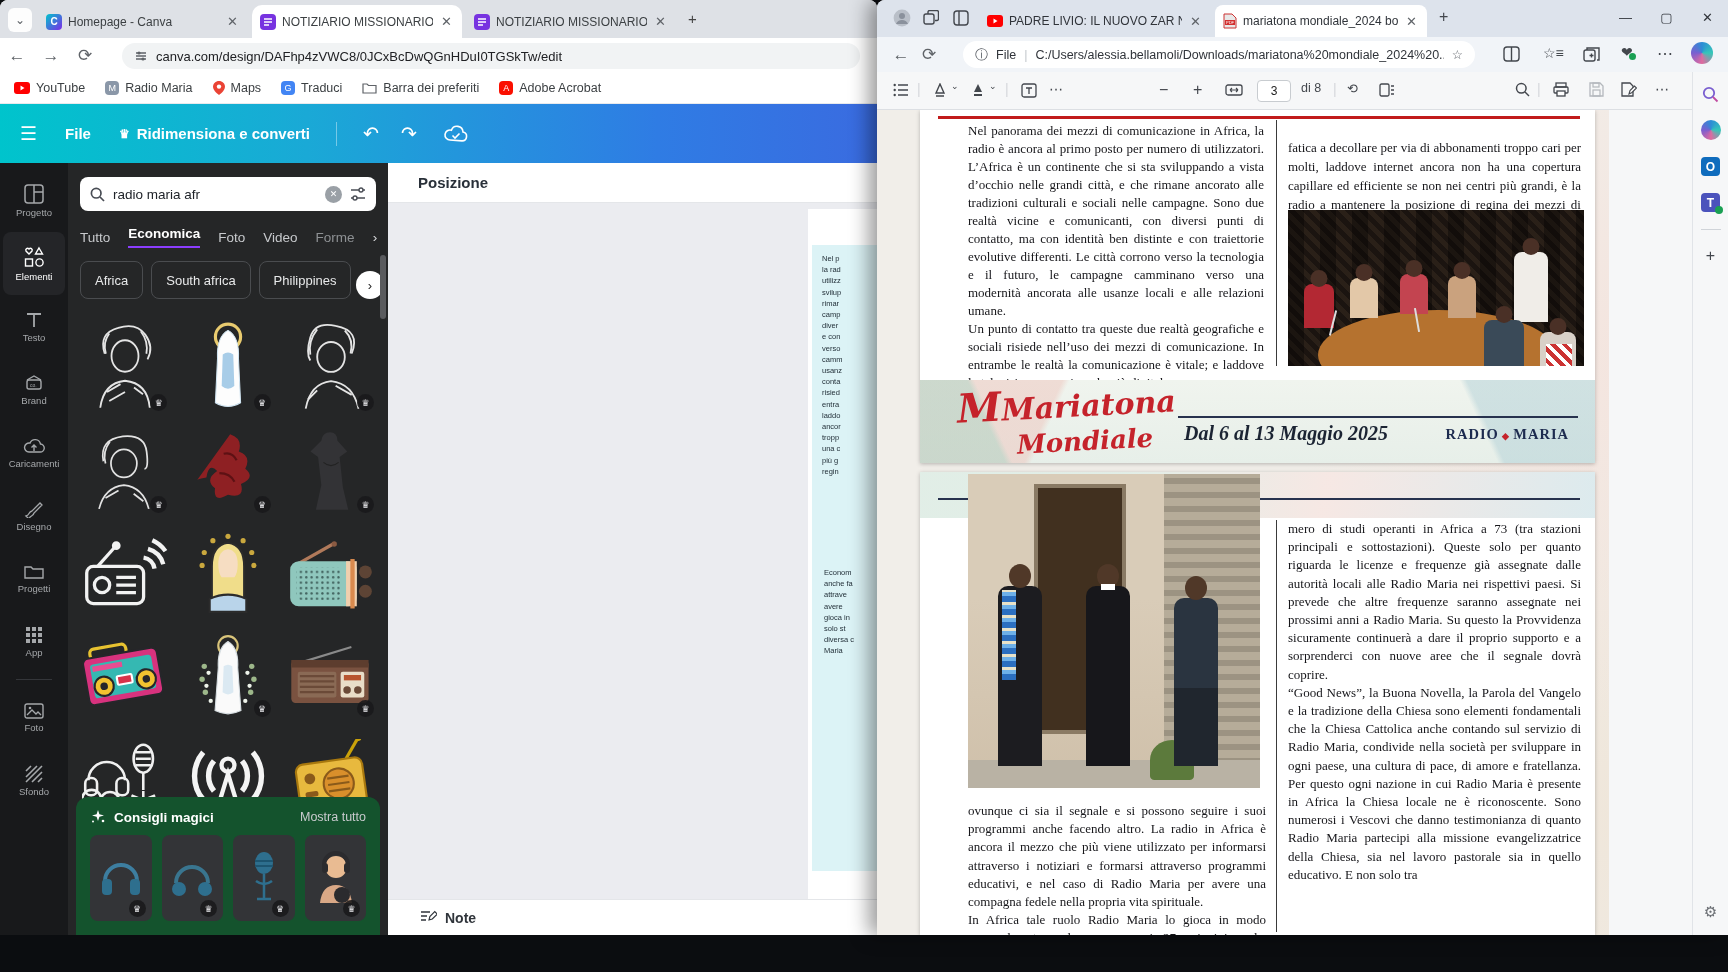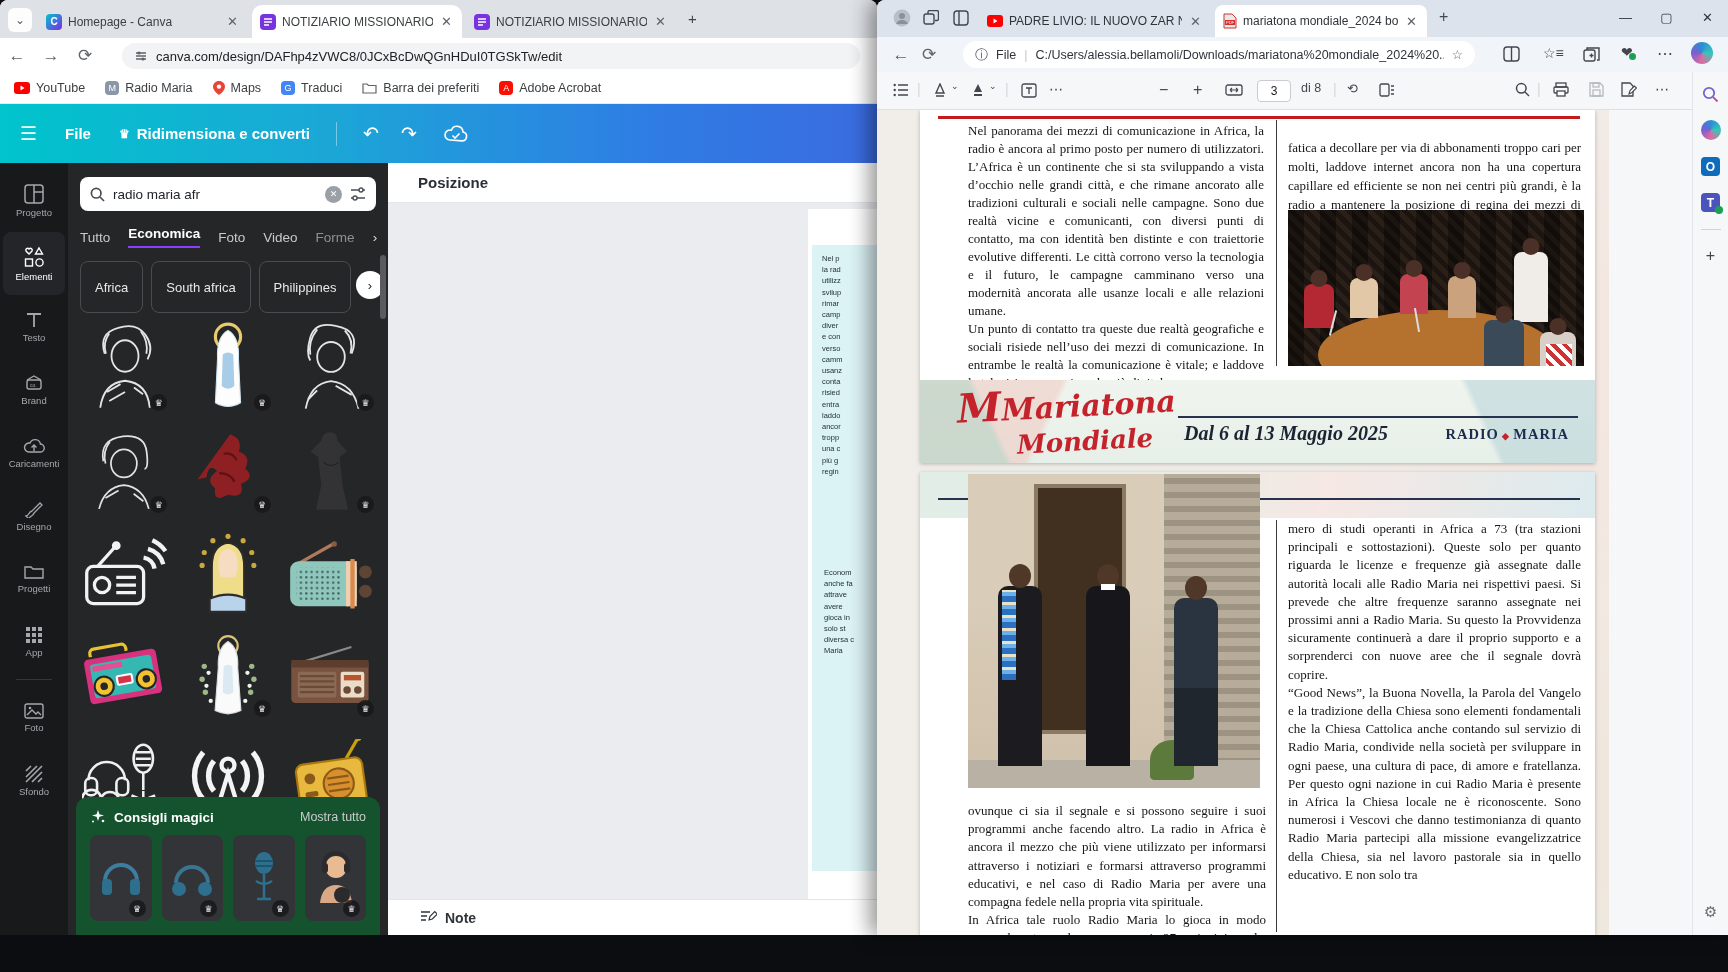--- a/index.html
+++ b/index.html
@@ -41,21 +41,21 @@
     color:#a5a8ab; font-size:9.5px; gap:3px; }
   .rail-item.active { color:#fff; background:#242528; border-radius:8px; margin:0 3px; }
   .rail-div { height:1px; background:#34363a; margin:6px 16px; }
   .cv-panel { position:absolute; left:68px; top:163px; width:320px; height:772px; background:#252627; }
   .cv-search { position:absolute; left:12px; top:14px; width:296px; height:34px; background:#fff;
     border-radius:8px; display:flex; align-items:center; padding:0 10px; gap:8px; font-size:13.5px; color:#20242a;}
   .cv-tabs { position:absolute; left:12px; top:58px; width:296px; height:32px; display:flex; gap:18px;
     align-items:center; font-size:13.5px; color:#c8cacd; }
   .cv-tab.sel { color:#fff; font-weight:bold; border-bottom:2px solid #8b3dff; padding-bottom:5px; }
   .chips { position:absolute; left:12px; top:98px; width:300px; display:flex; gap:8px; }
-  .chip { border:1px solid #4a4c4f; border-radius:8px; height:52px; display:flex; align-items:center;
+  .chip { border:1px solid #4a4c4f; border-radius:8px; height:38px; display:flex; align-items:center;
     padding:0 14px; font-size:13px; color:#e8e9ea; white-space:nowrap; }
   .chip-next { width:28px; height:28px; border-radius:50%; background:#fff; color:#222; display:flex;
     align-items:center; justify-content:center; font-size:13px; margin-top:5px; flex:none;}
   .g-grid { position:absolute; left:8px; top:152px; width:304px; display:grid;
     grid-template-columns:repeat(3,1fr); column-gap:6px; row-gap:10px; }
   .g-cell { position:relative; display:flex; align-items:center; justify-content:center; height:92px; }
   .g-cell.tall { height:100px; }
   .crown { position:absolute; right:6px; bottom:4px; width:17px; height:17px; border-radius:50%;
     background:rgba(25,25,28,.9); color:#e9e9ec; font-size:9px; display:flex; align-items:center; justify-content:center; }
   .magic { position:absolute; left:8px; top:634px; width:304px; height:138px; background:#14532d;

